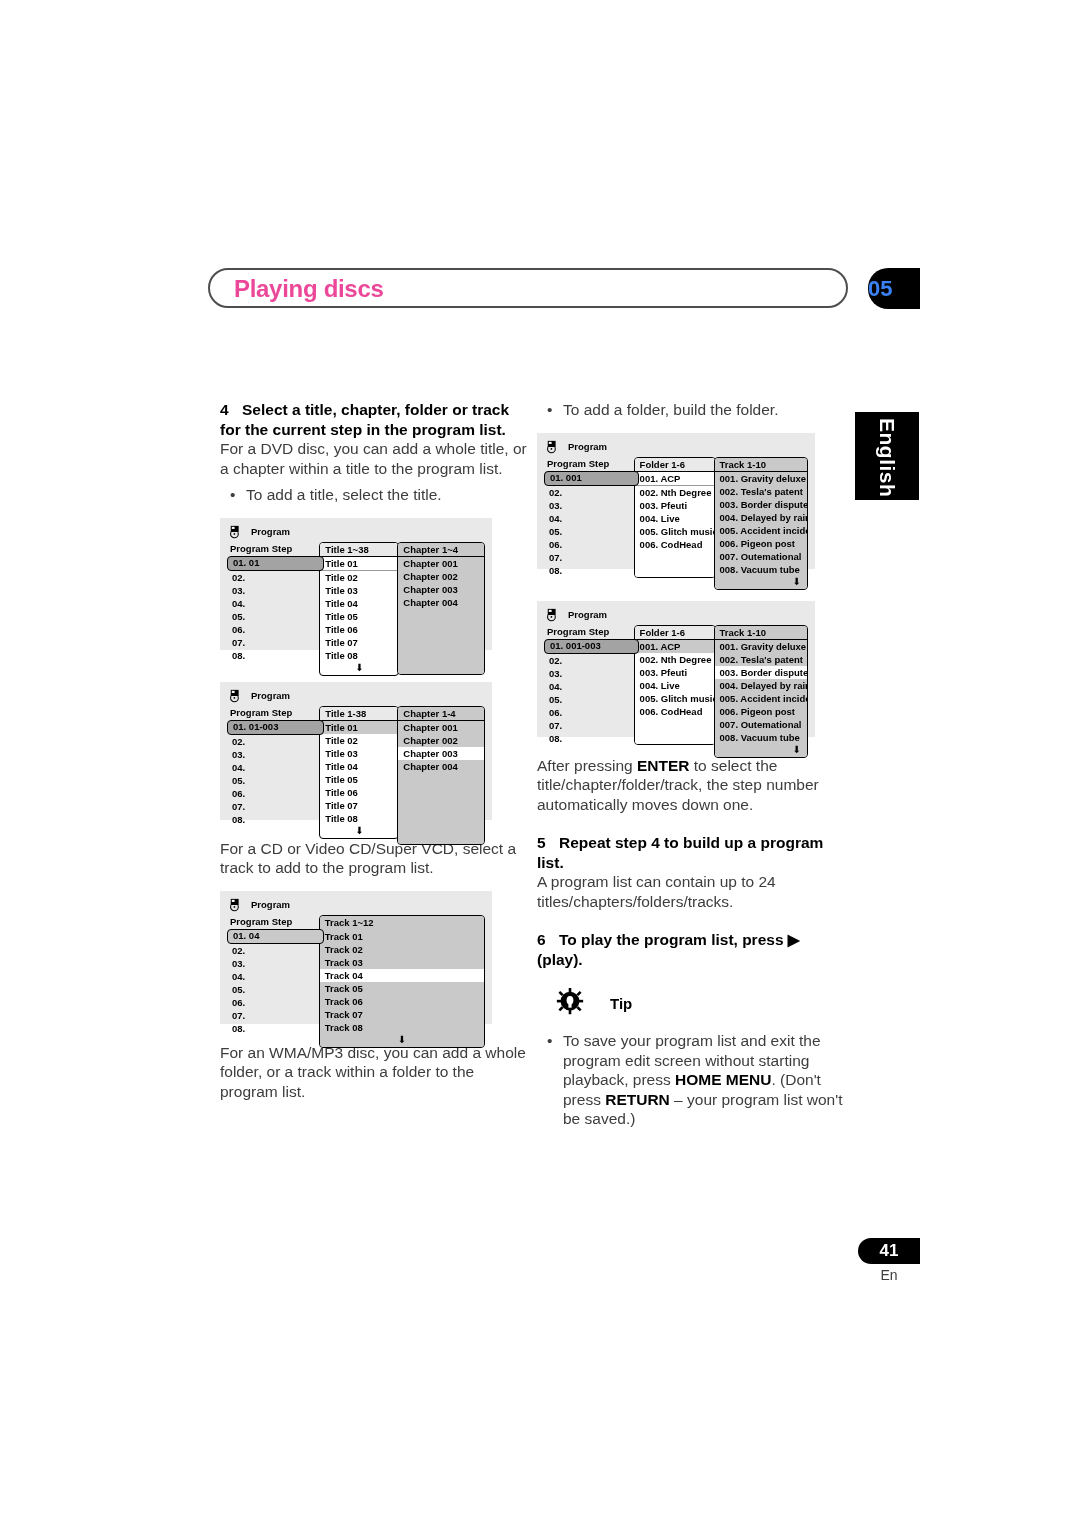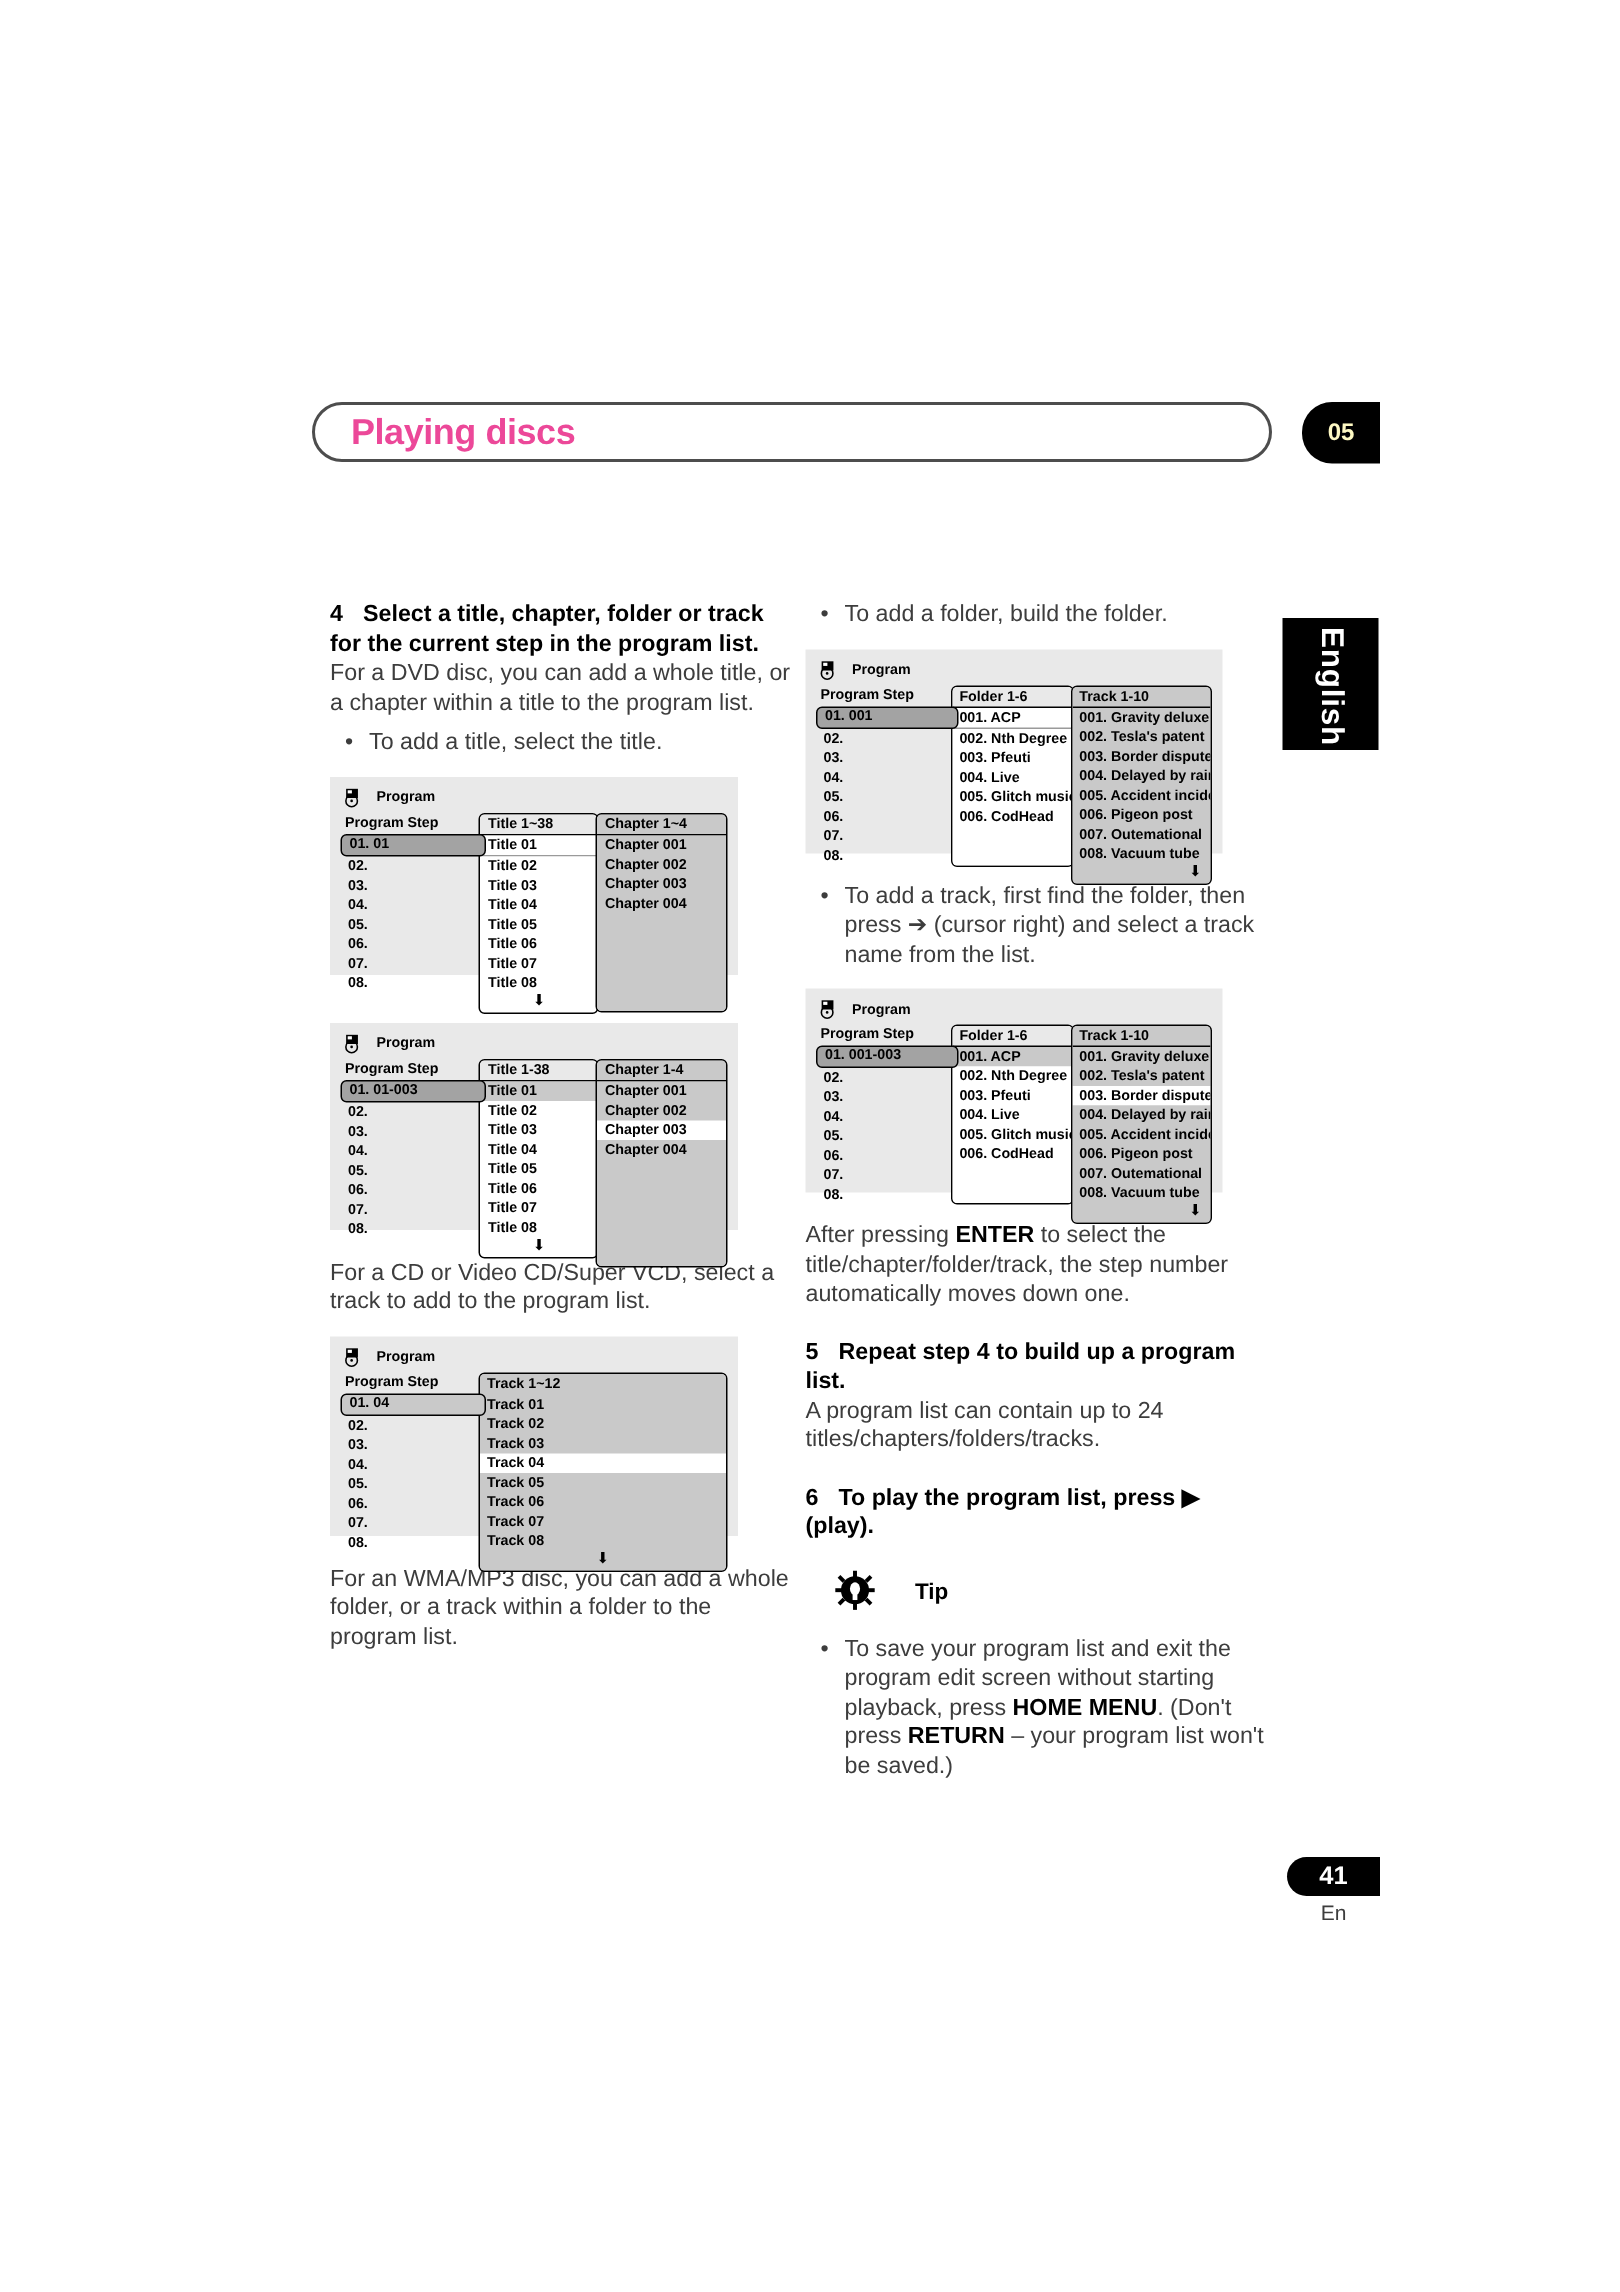--- a/index.html
+++ b/index.html
@@ -45,24 +45,23 @@
   }
   .chapter-badge {
     position: absolute;
     left: 660px;
     top: 0px;
     width: 52px;
     height: 41px;
     background: #000000;
     border-top-left-radius: 20px;
     border-bottom-left-radius: 20px;
-    color: #fef9c3;
-    font-size: 16px;
-    font-weight: bold;
-    text-align: center;
+    color: #3b82f6;
+    font-size: 22px;
+    font-weight: bold;
     line-height: 41px;
   }
 
   .lang-tab {
     position: absolute;
     left: 855px;
     top: 412px;
     width: 64px;
     height: 88px;
     background: #000000;
@@ -488,21 +487,20 @@
         <div class="row grey">005. Accident incident</div>
         <div class="row grey">006. Pigeon post</div>
         <div class="row grey">007. Outemational</div>
         <div class="row grey">008. Vacuum tube</div>
         <div class="arrow-row right" style="background:#c9c9c9;">⬇</div>
       </div>
     </div>
   </div>
 
   <div class="gap-l"></div>
-  <div class="bullet">To add a track, first find the folder, then press ➔ (cursor right) and select a track name from the list.</div>
   <div class="gap-m"></div>
 
   <div class="osd" style="width:278px;height:136px;">
     <div class="osd-titlebar">
       <svg class="osd-icon" viewBox="0 0 16 16">
         <rect x="2" y="1" width="9" height="7" fill="#000"></rect>
         <rect x="3.2" y="2.1" width="3.2" height="2.4" fill="#fff"></rect>
         <circle cx="6.2" cy="10.2" r="4.4" fill="none" stroke="#000" stroke-width="1.2"></circle>
         <circle cx="6.2" cy="10.2" r="1" fill="#000"></circle>
       </svg>

